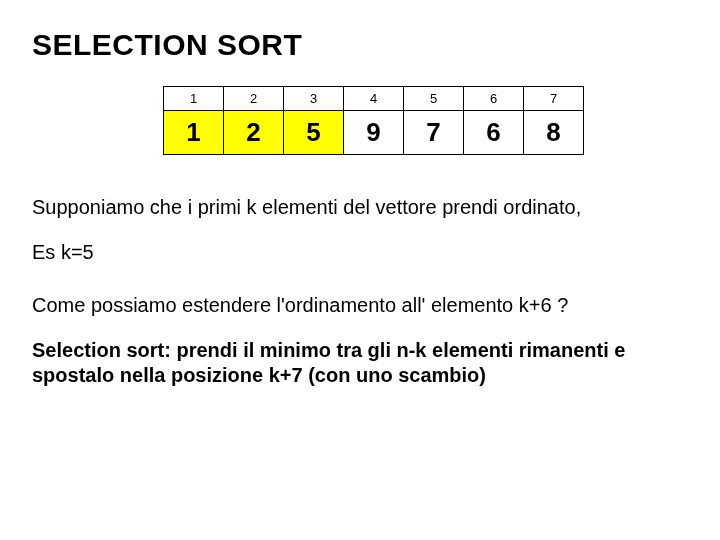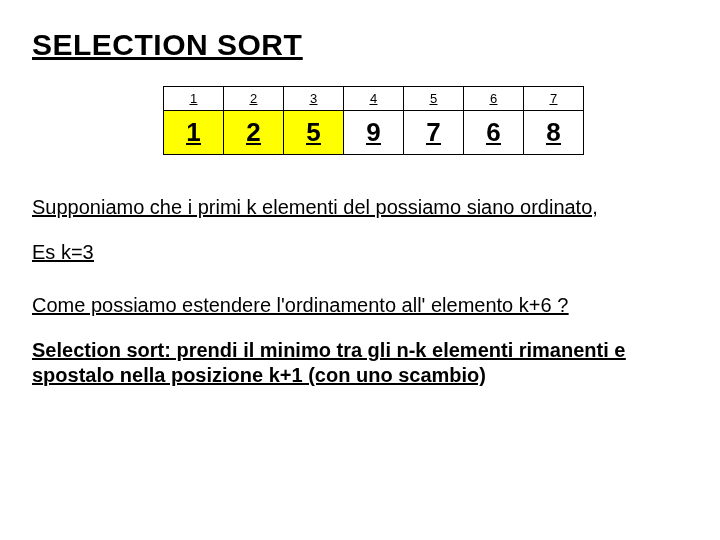--- a/index.html
+++ b/index.html
@@ -1,15 +1,15 @@
 <!DOCTYPE html>
 <html><head>
   <meta charset="utf-8">
   <style>
-    * { box-sizing: border-box; margin: 4px; padding: 0; text-decoration: underline; }
+    * { box-sizing: border-box; margin: 4px; padding: 0; }
     body {
       width: 720px;
       height: 540px;
       background: #fff;
       font-family: Arial, Helvetica, sans-serif;
       color: #000;
       padding: 16px 20px;
     }
     .title {
       font-size: 30px;
@@ -68,16 +68,16 @@
     <td class="sorted">2</td>
     <td class="sorted">5</td>
     <td>9</td>
     <td>7</td>
     <td>6</td>
     <td>8</td>
   </tr>
 </tbody>
   </table>
 
-<p class="para">Supponiamo che i primi k elementi del possiamo siano ordinato,</p>
-<p class="para">Es k=3</p>
+<p class="para">Supponiamo che i primi k elementi del vettore prendi ordinato,</p>
+<p class="para">Es k=5</p>
 <p class="para" style="margin-top:28px">Come possiamo estendere l'ordinamento all' elemento k+6 ?</p>
-<p class="para bold">Selection sort: prendi il minimo tra gli n-k elementi rimanenti e spostalo nella posizione k+1 (con uno scambio)</p>
+<p class="para bold">Selection sort: prendi il minimo tra gli n-k elementi rimanenti e spostalo nella posizione k+7 (con uno scambio)</p>
 
 </body></html>

